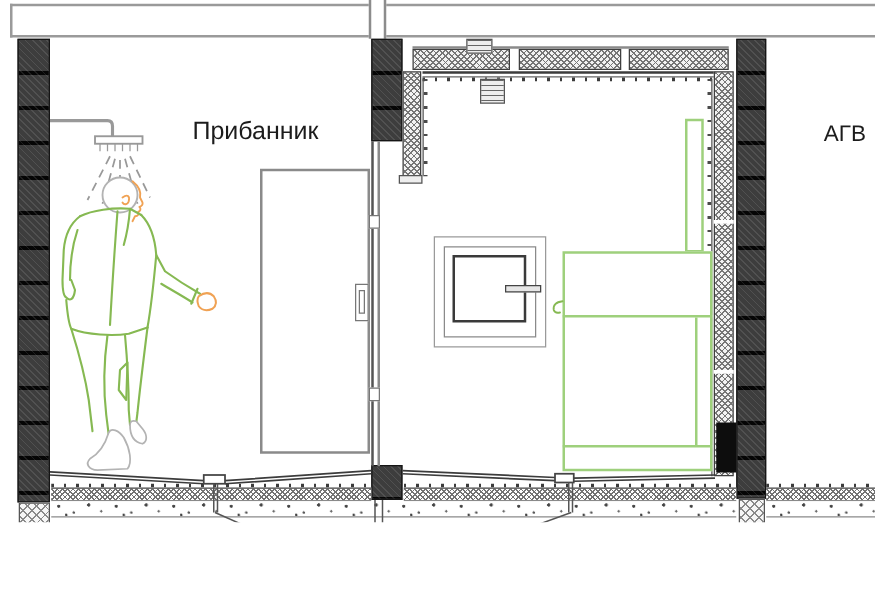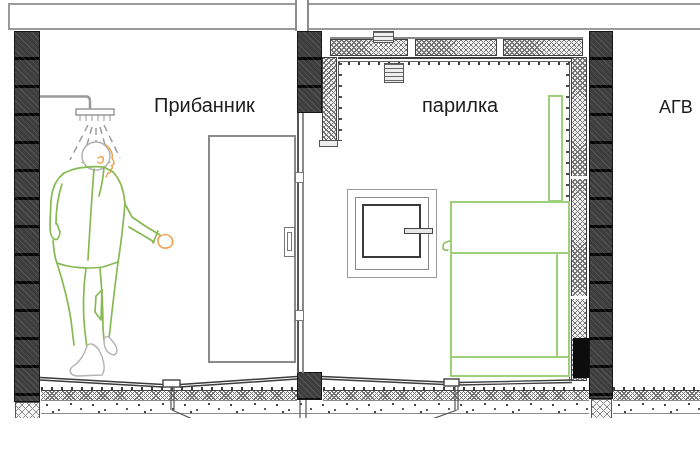--- a/index.html
+++ b/index.html
@@ -183,21 +183,20 @@
   <div class="abs speckle fspeck-main"></div>
   <div class="abs speckle fspeck-right"></div>
 
   <div class="abs found-top-line"></div>
   <div class="abs found-bottom-line"></div>
   <div class="abs pillar pillar-left"></div>
   <div class="abs pillar pillar-right"></div>
   <div class="abs ground-line"></div>
 
   <div class="room-label lbl-pribannik">Прибанник</div>
-  <div class="room-label lbl-parilka">парилка</div>
   <div class="room-label lbl-agv">АГВ</div>
 
   <svg class="abs overlay" viewBox="0 0 700 473">
 
     <g>
       <path class="s-gray" stroke-width="2.5" d="M40,96.5 H86 Q90,96.5 90,101 V109"></path>
       <rect x="76" y="109" width="38" height="6" fill="#fff" stroke="#999" stroke-width="1.5"></rect>
       <g class="s-gray" stroke-width="1">
         <path d="M80,115 V121 M86,115 V121 M92,115 V121 M98,115 V121 M104,115 V121 M110,115 V121"></path>
       </g>

